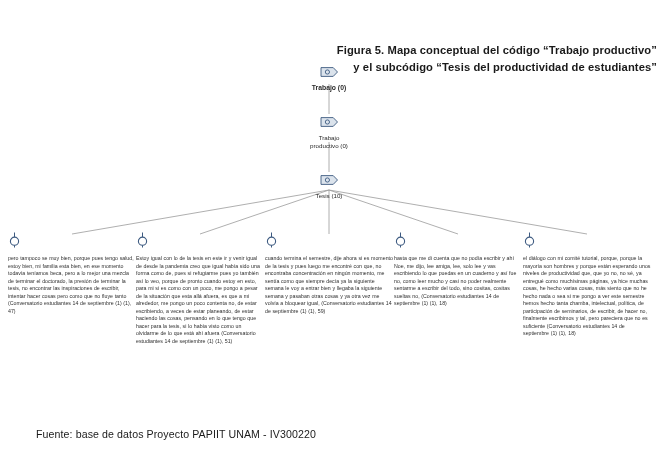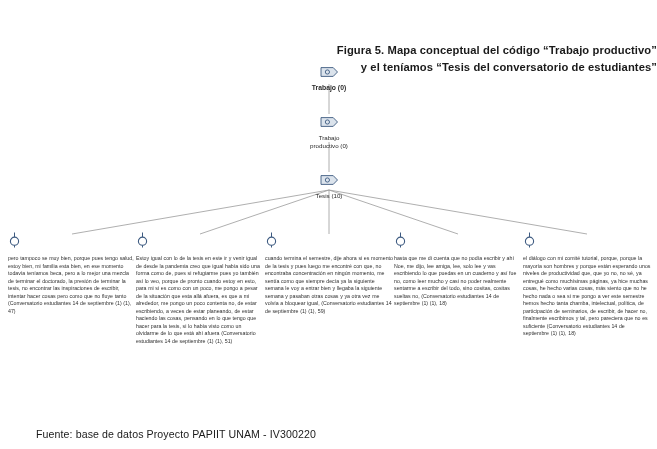--- a/index.html
+++ b/index.html
@@ -91,21 +91,21 @@
     font-size: 10.6px;
     color: #1a1a1a;
     letter-spacing: 0.1px;
   }
 </style>
 </head>
 <body>
 
 <div id="figure-title">
   <span class="line">Figura 5. Mapa conceptual del código “Trabajo productivo”</span>
-  <span class="line">y el teníamos “Tesis del conversatorio de estudiantes”</span>
+  <span class="line">y el subcódigo “Tesis del productividad de estudiantes”</span>
 </div>
 
 <div id="diagram">
 
   <svg id="edges" viewBox="0 0 657 370" width="657" height="370">
     <g id="edge-group" stroke="#9a9a9a" stroke-width="0.8" fill="none">
         <line x1="329" y1="34" x2="329" y2="64"></line>
         <line x1="329" y1="92" x2="329" y2="122"></line>
         <line x1="329" y1="140" x2="72" y2="184"></line>
         <line x1="329" y1="140" x2="200" y2="184"></line>

